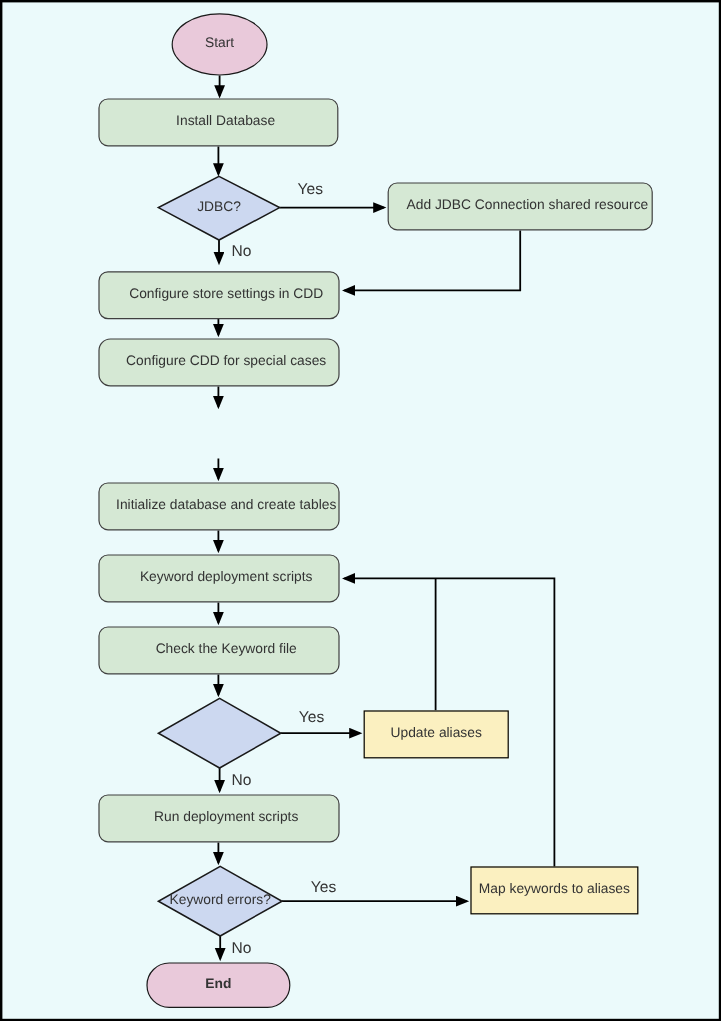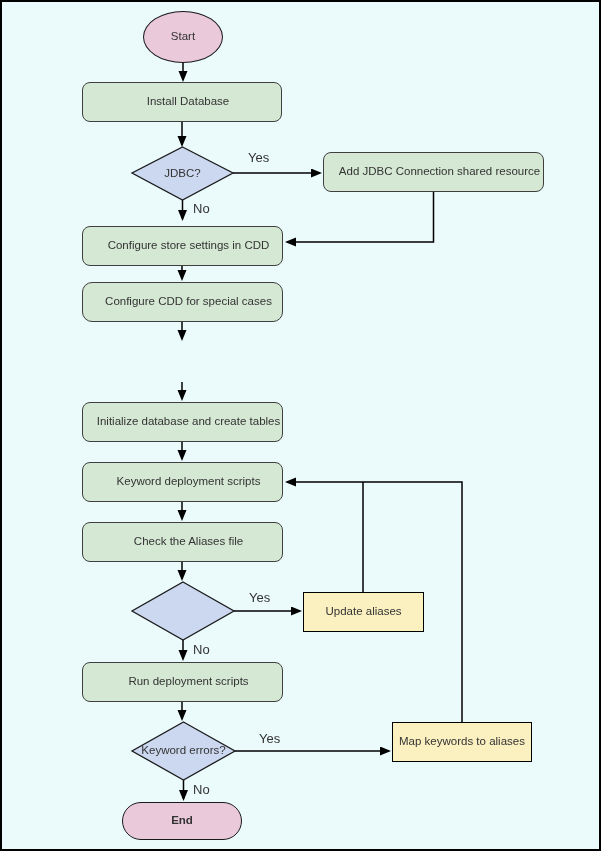--- a/index.html
+++ b/index.html
@@ -89,21 +89,21 @@
 
   <div class="node process" style="left:80px;top:224px;width:201px;height:40px;">Configure store settings in CDD</div>
 
   <div class="node process" style="left:80px;top:280px;width:201px;height:40px;border-radius:10px;">Configure CDD for special cases</div>
 
 
   <div class="node process" style="left:80px;top:400px;width:201px;height:40px;">Initialize database and create tables</div>
 
   <div class="node process" style="left:80px;top:460px;width:201px;height:40px;">Keyword deployment scripts</div>
 
-  <div class="node process" style="left:80px;top:520px;width:201px;height:40px;">Check the Aliases file</div>
+  <div class="node process" style="left:80px;top:520px;width:201px;height:40px;">Check the Keyword file</div>
 
 
   <div class="node manual" style="left:301px;top:590px;width:121px;height:40px;">Update aliases</div>
 
   <div class="node process" style="left:80px;top:660px;width:201px;height:40px;">Run deployment scripts</div>
 
   <div class="node dlabel" style="left:130px;top:720px;width:103px;height:58px;">Keyword errors?</div>
 
   <div class="node manual" style="left:390px;top:720px;width:140px;height:40px;">Map keywords to aliases</div>
 

